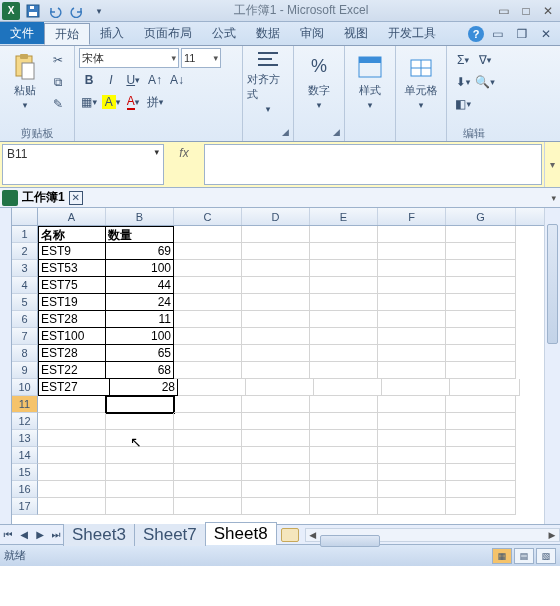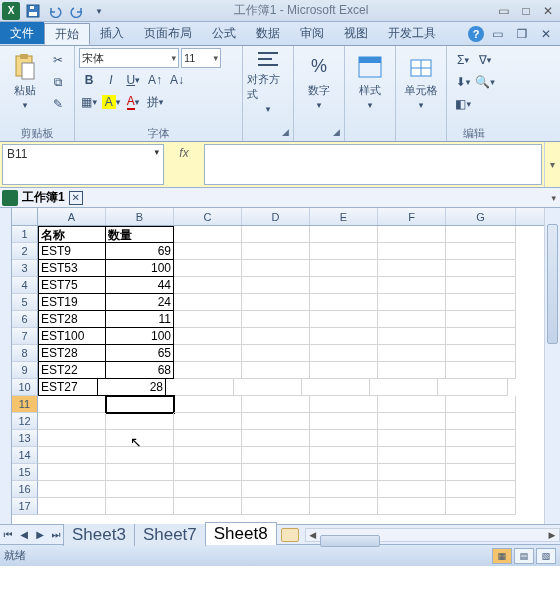--- a/index.html
+++ b/index.html
@@ -208,21 +208,20 @@
             <span style="background:#ffff00;padding:0 3px">A</span>
             <span class="caret">▾</span>
           </div>
         <div class="sm">
             <span style="color:#c00;border-bottom:2px solid #c00">A</span>
             <span class="caret">▾</span>
           </div>
         <div class="sm">拼<span class="caret">▾</span></div>
       </div>
     </div>
-    <div class="group-label">字体</div>
   </div>
 
   <div class="group">
     <div class="group-body">
         <div class="big-btn">
           <div class="ico">
             <svg width="24" height="20">
               <line x1="2" y1="4" x2="22" y2="4" stroke="#3b5372" stroke-width="2"></line>
               <line x1="2" y1="10" x2="16" y2="10" stroke="#3b5372" stroke-width="2"></line>
               <line x1="2" y1="16" x2="22" y2="16" stroke="#3b5372" stroke-width="2"></line>
@@ -421,21 +420,21 @@
           <div class="c bord bord-left" style="width: 68px;">EST22</div>
           <div class="c bord num" style="width: 68px;">68</div>
           <div class="c" style="width: 68px;"></div>
           <div class="c" style="width: 68px;"></div>
           <div class="c" style="width: 68px;"></div>
           <div class="c" style="width: 68px;"></div>
           <div class="c" style="width: 70px;"></div>
         </div>
         <div class="r">
           <div class="rh">10</div>
-          <div class="c bord bord-left" style="width: 60px;">EST27</div>
+          <div class="c bord bord-left" style="width: 72px;">EST27</div>
           <div class="c bord num" style="width: 68px;">28</div>
           <div class="c" style="width: 68px;"></div>
           <div class="c" style="width: 68px;"></div>
           <div class="c" style="width: 68px;"></div>
           <div class="c" style="width: 68px;"></div>
           <div class="c" style="width: 70px;"></div>
         </div>
         <div class="r">
           <div class="rh sel">11</div>
           <div class="c" style="width: 68px;"></div>

